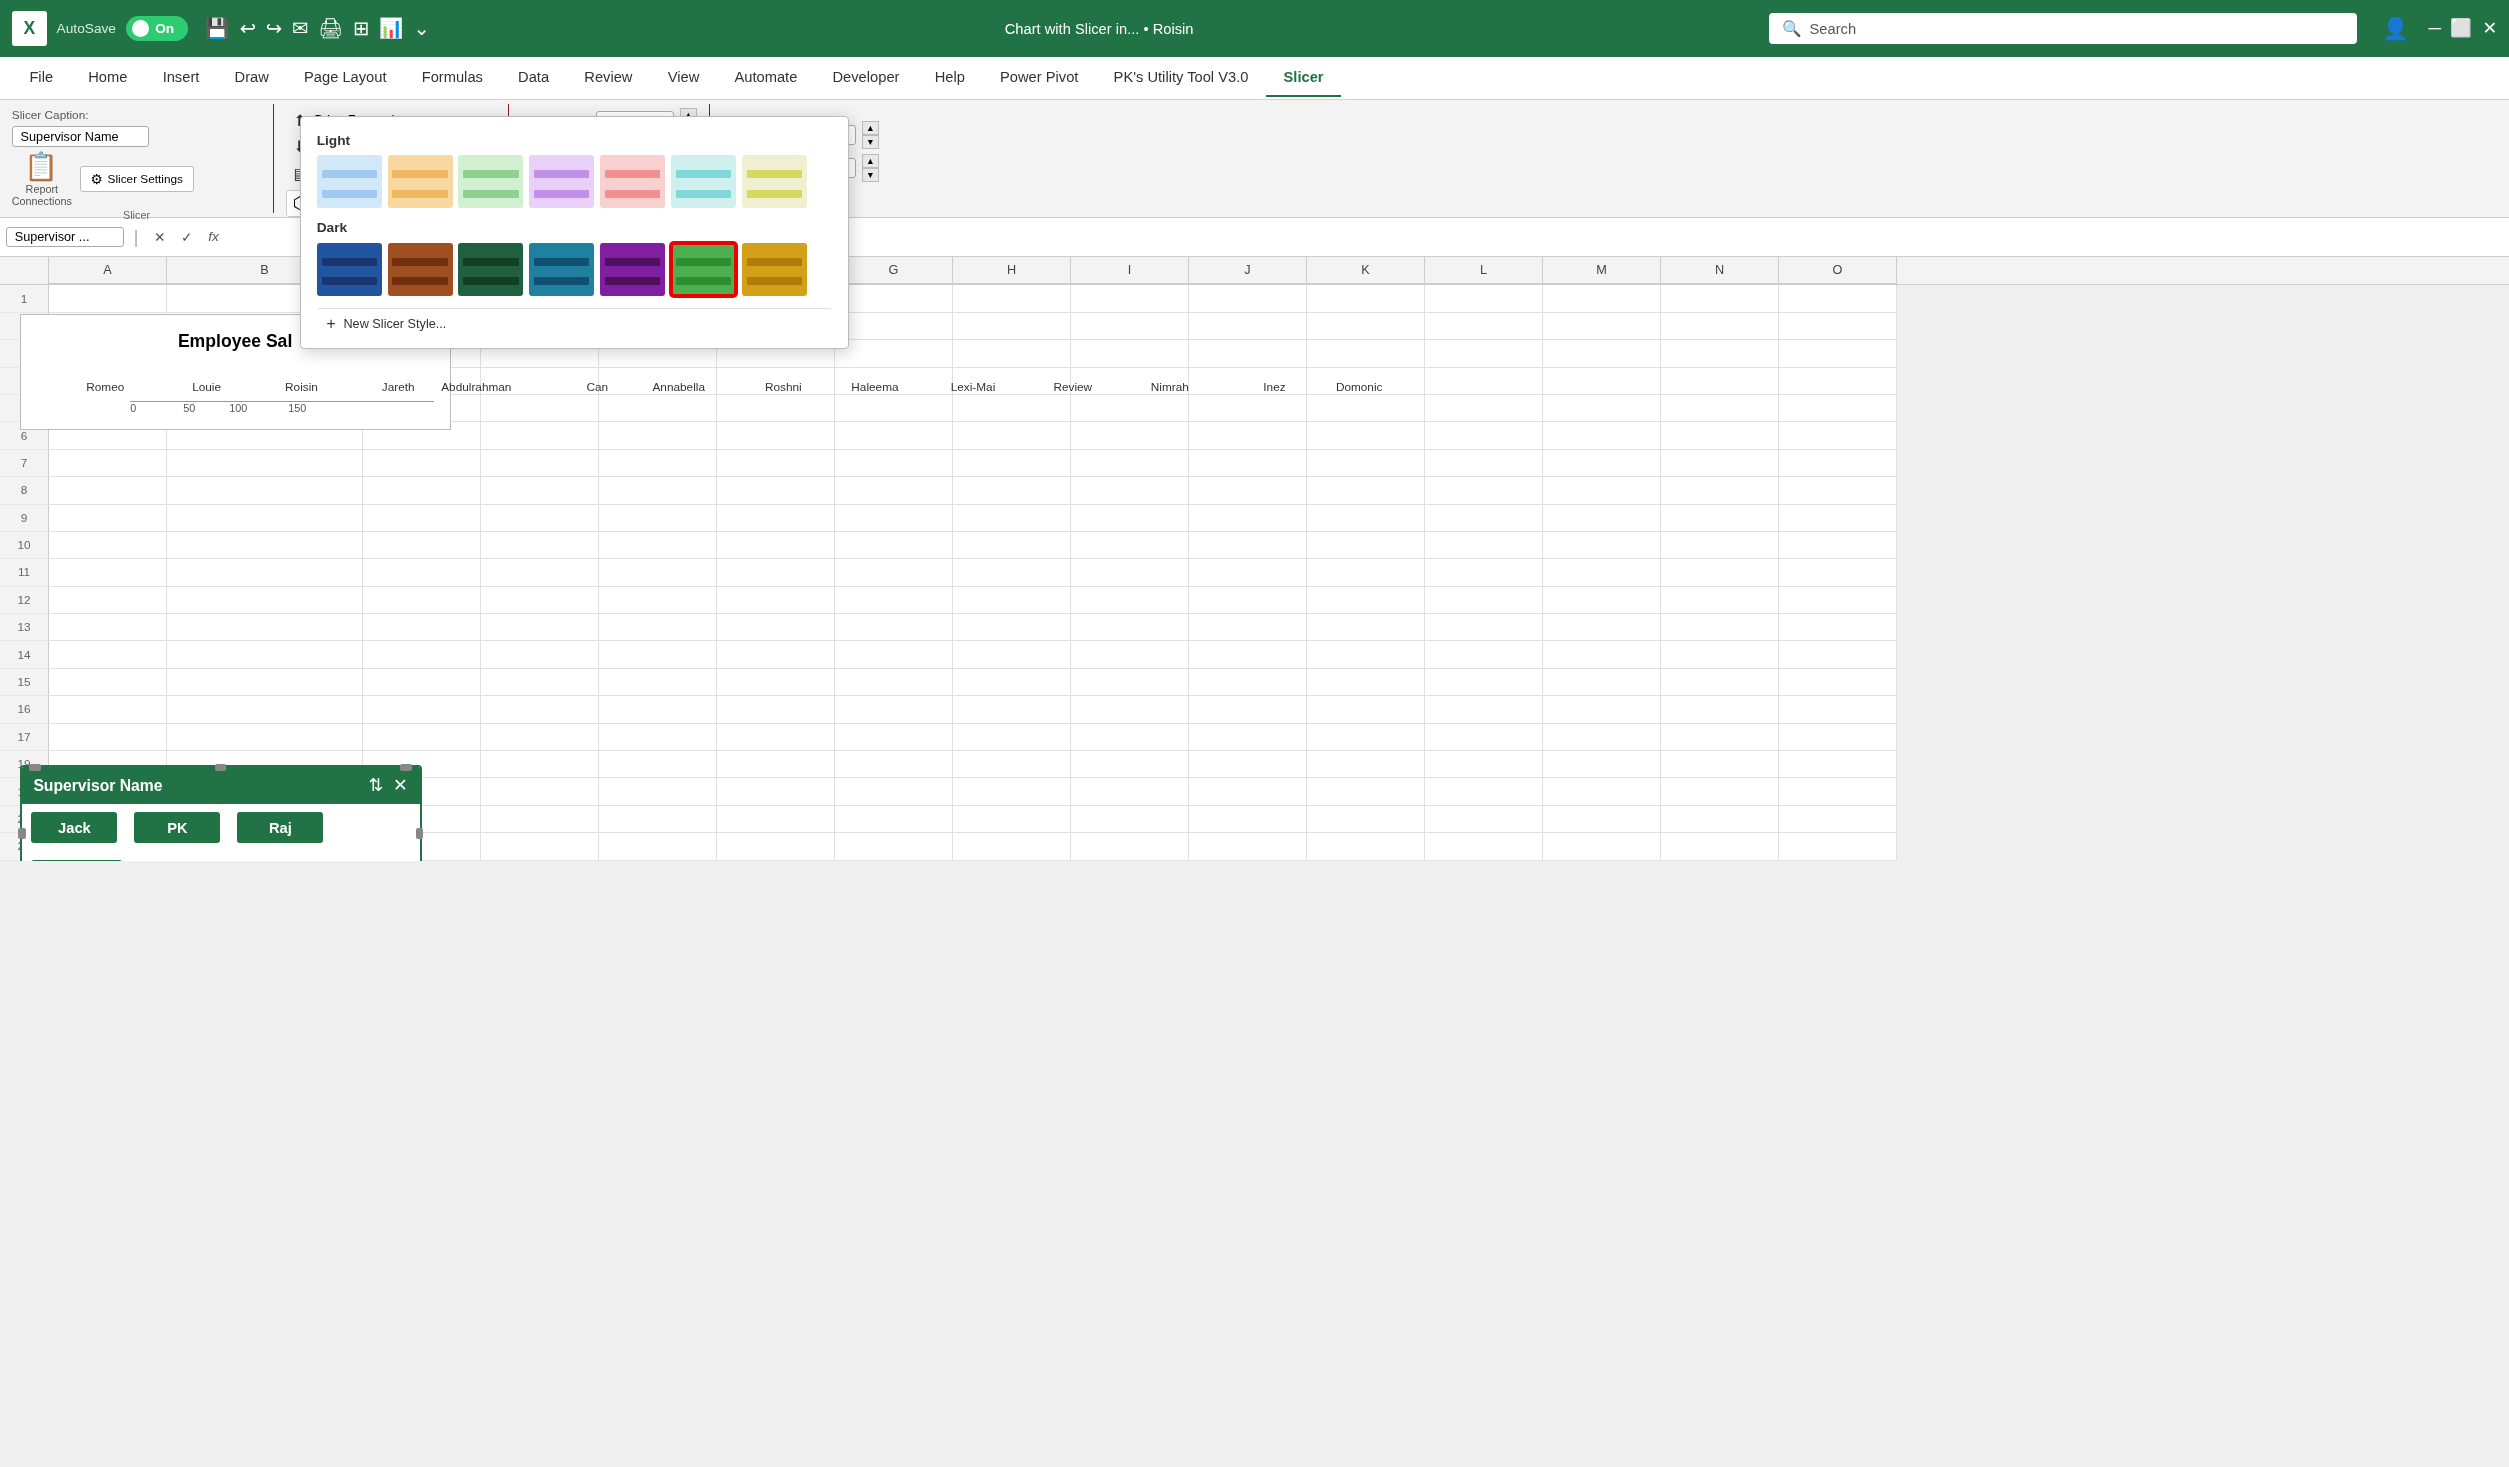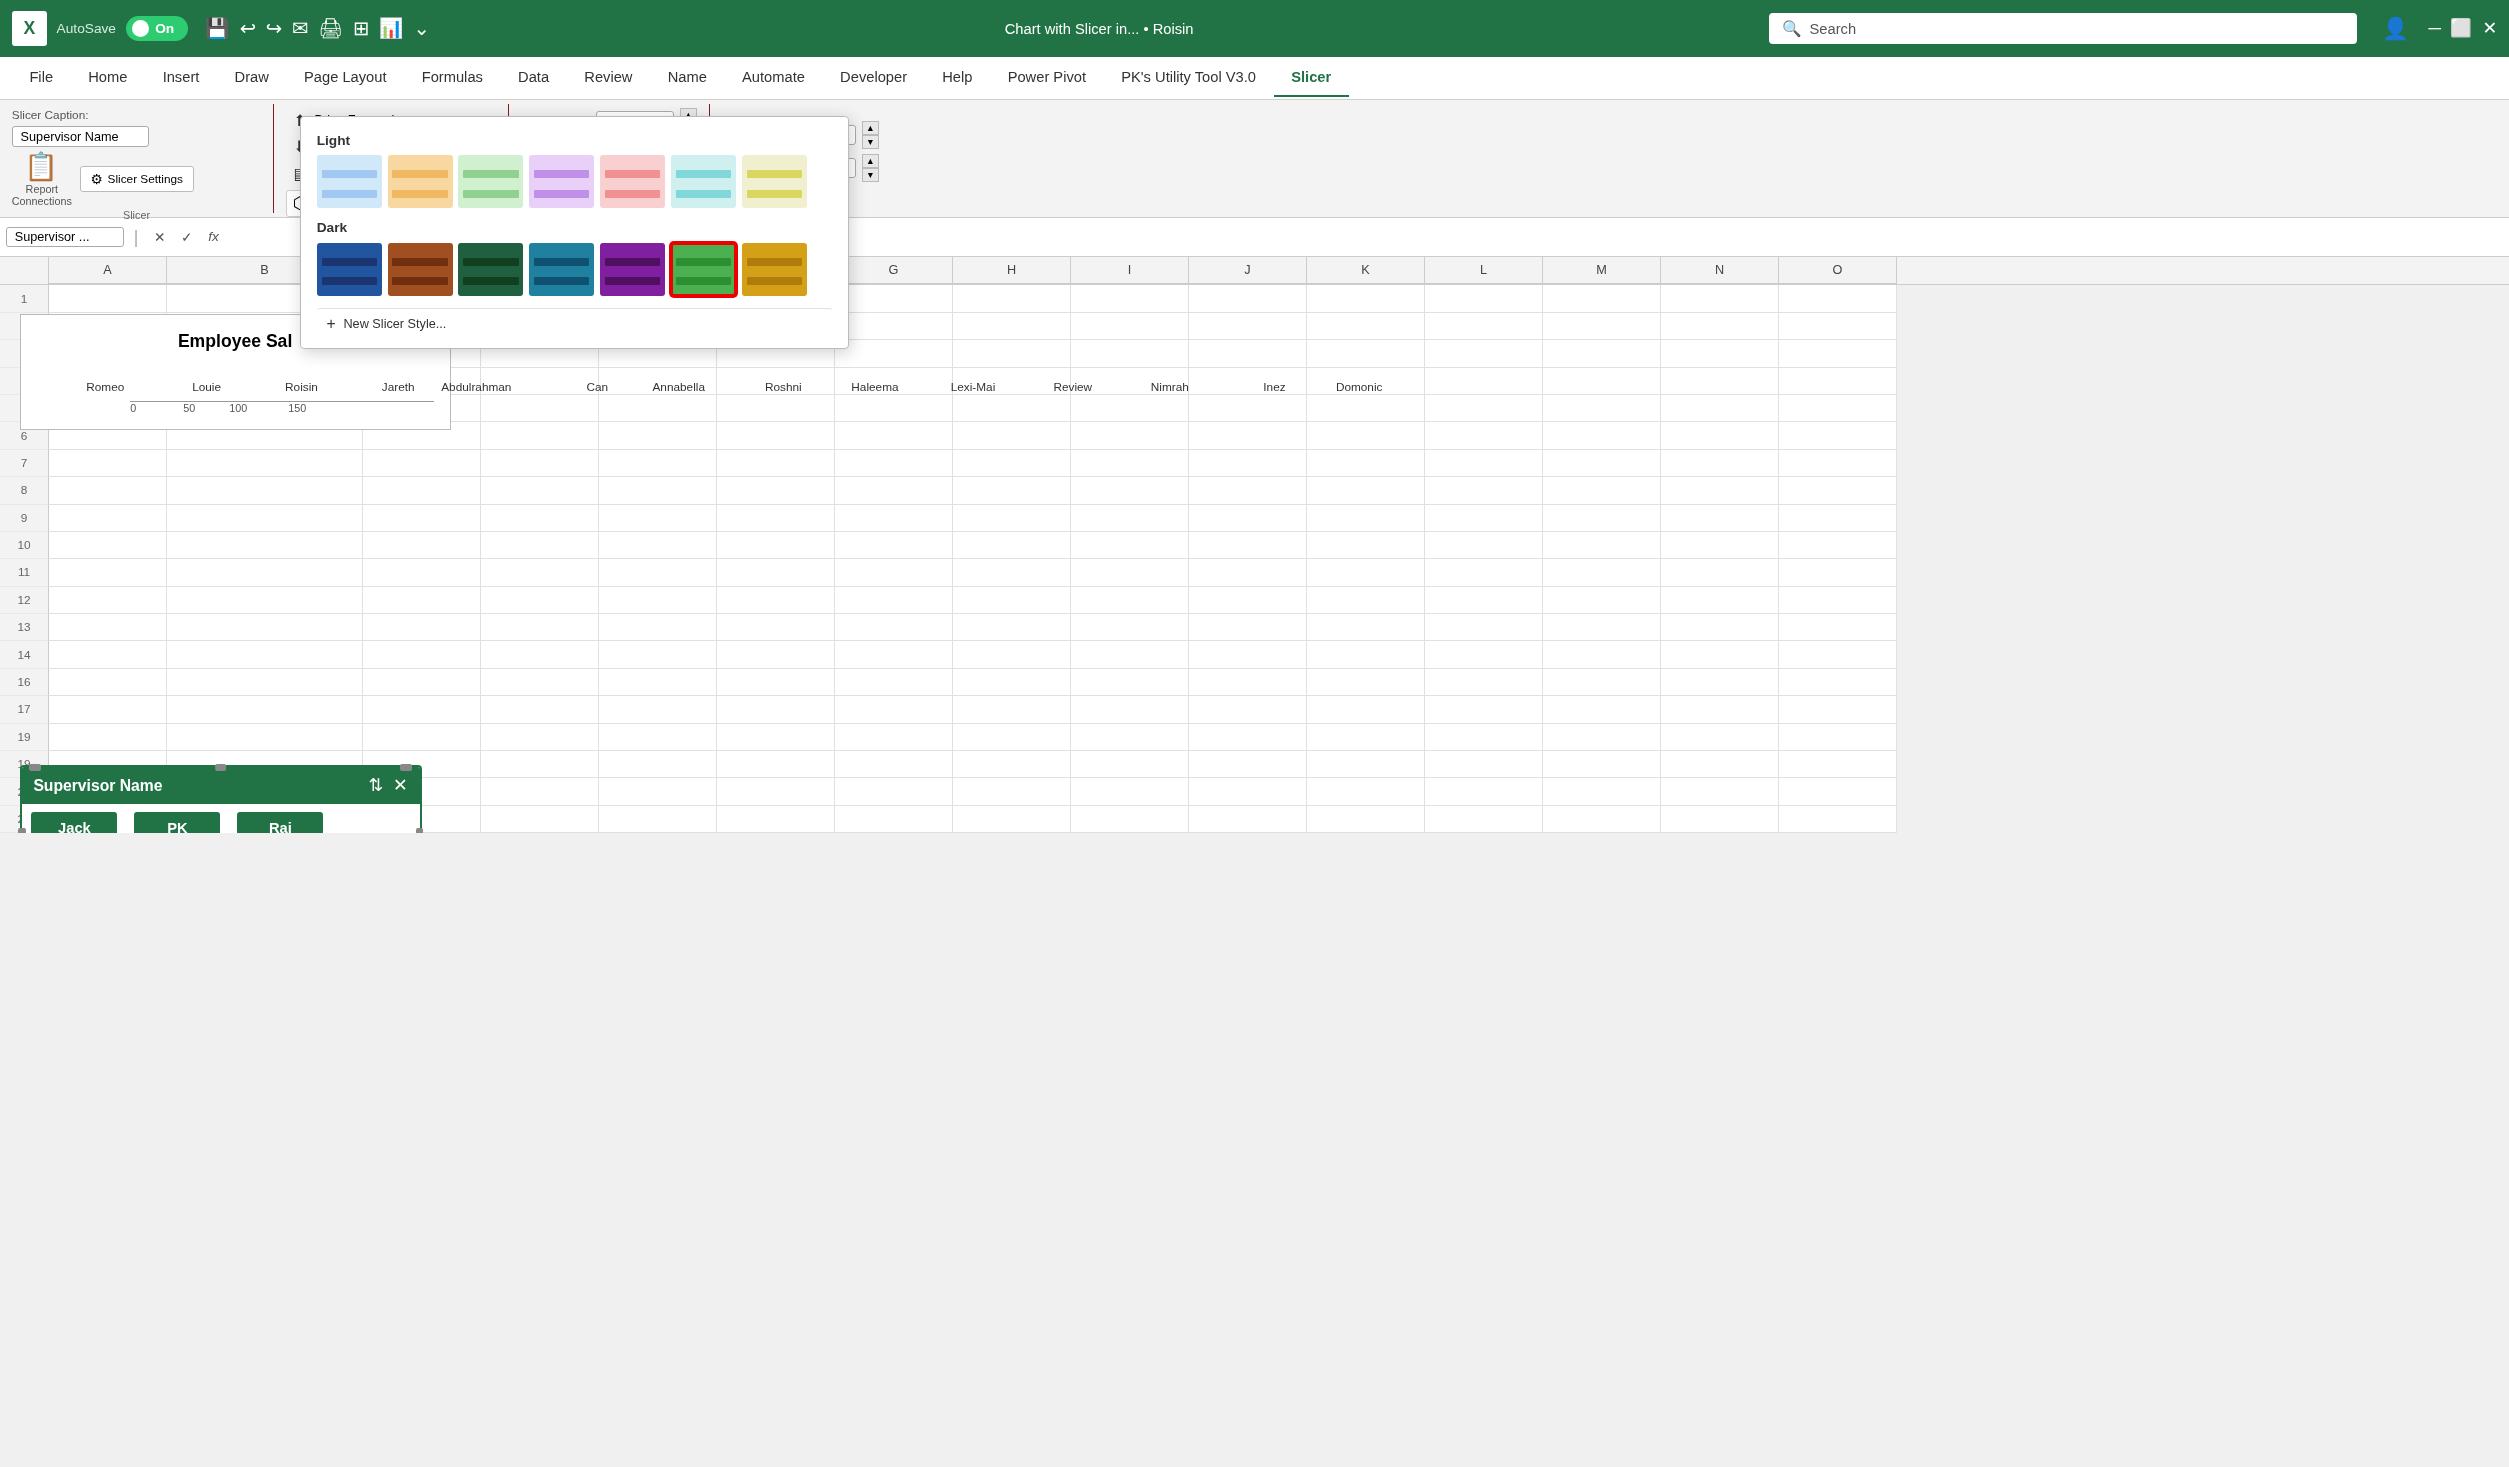--- a/index.html
+++ b/index.html
@@ -252,21 +252,21 @@
 
 <div class="menu-bar">
   <div class="menu-item">File</div>
   <div class="menu-item">Home</div>
   <div class="menu-item">Insert</div>
   <div class="menu-item">Draw</div>
   <div class="menu-item">Page Layout</div>
   <div class="menu-item">Formulas</div>
   <div class="menu-item">Data</div>
   <div class="menu-item">Review</div>
-  <div class="menu-item">Name</div>
+  <div class="menu-item">View</div>
   <div class="menu-item">Automate</div>
   <div class="menu-item">Developer</div>
   <div class="menu-item">Help</div>
   <div class="menu-item">Power Pivot</div>
   <div class="menu-item">PK's Utility Tool V3.0</div>
   <div class="menu-item active">Slicer</div>
 </div>
 
 <div class="ribbon" style="display:flex;align-items:stretch;height:118px;background:#f3f3f3;border-bottom:1px solid #ccc;padding:3.9px 0;">
 
@@ -649,20 +649,38 @@
           <div class="cell wide"></div>
           <div class="cell wide"></div>
           <div class="cell wide"></div>
           <div class="cell wide"></div>
           <div class="cell wide"></div>
           <div class="cell wide"></div>
           <div class="cell wide"></div>
           <div class="cell wide"></div>
         </div>
         <div class="grid-row">
+          <div class="row-num">15</div>
+          <div class="cell col-a"></div>
+          <div class="cell col-b"></div>
+          <div class="cell wide"></div>
+          <div class="cell wide"></div>
+          <div class="cell wide"></div>
+          <div class="cell wide"></div>
+          <div class="cell wide"></div>
+          <div class="cell wide"></div>
+          <div class="cell wide"></div>
+          <div class="cell wide"></div>
+          <div class="cell wide"></div>
+          <div class="cell wide"></div>
+          <div class="cell wide"></div>
+          <div class="cell wide"></div>
+          <div class="cell wide"></div>
+        </div>
+        <div class="grid-row">
           <div class="row-num">16</div>
           <div class="cell col-a"></div>
           <div class="cell col-b"></div>
           <div class="cell wide"></div>
           <div class="cell wide"></div>
           <div class="cell wide"></div>
           <div class="cell wide"></div>
           <div class="cell wide"></div>
           <div class="cell wide"></div>
           <div class="cell wide"></div>

